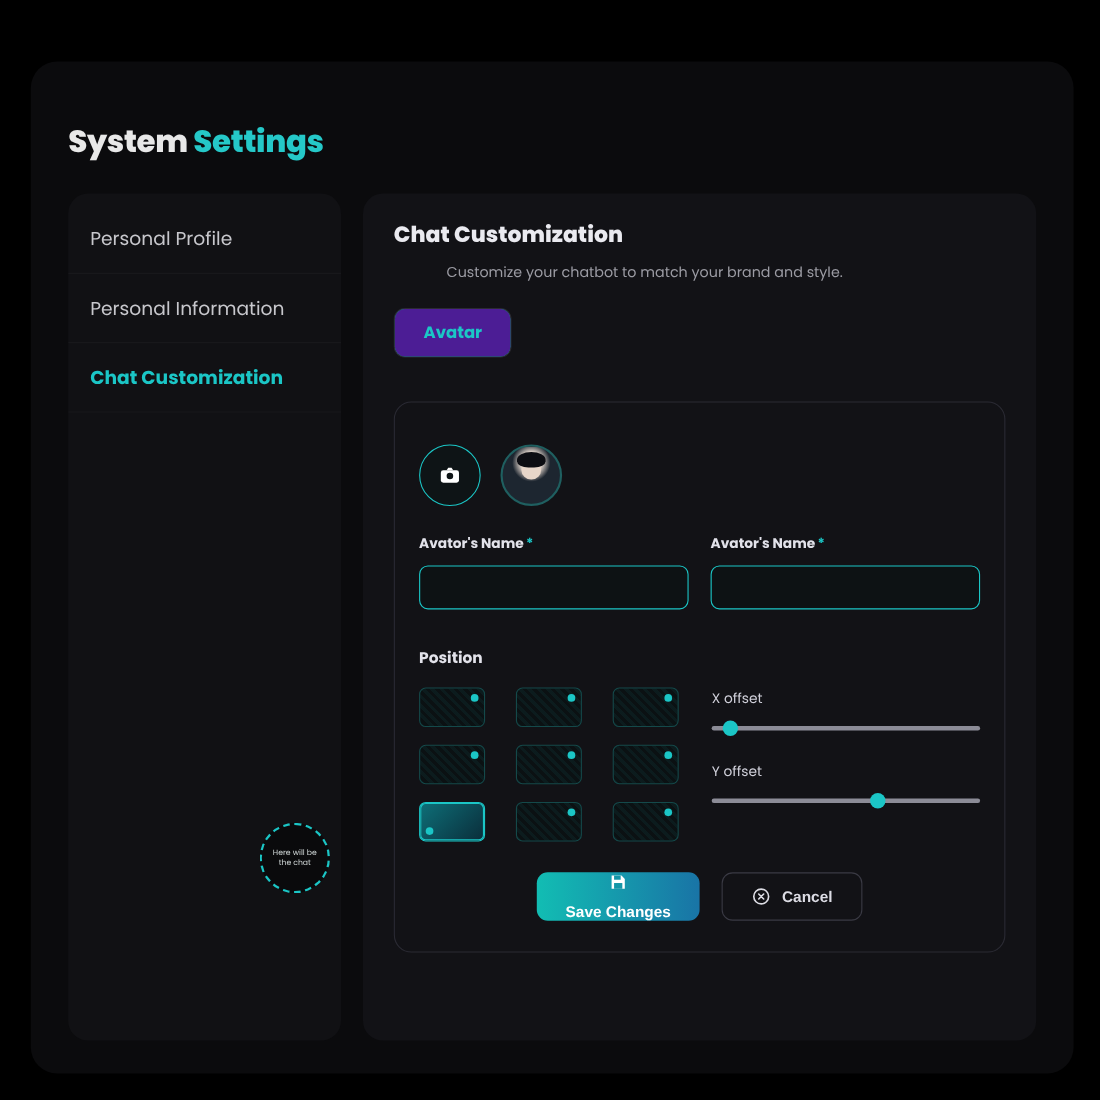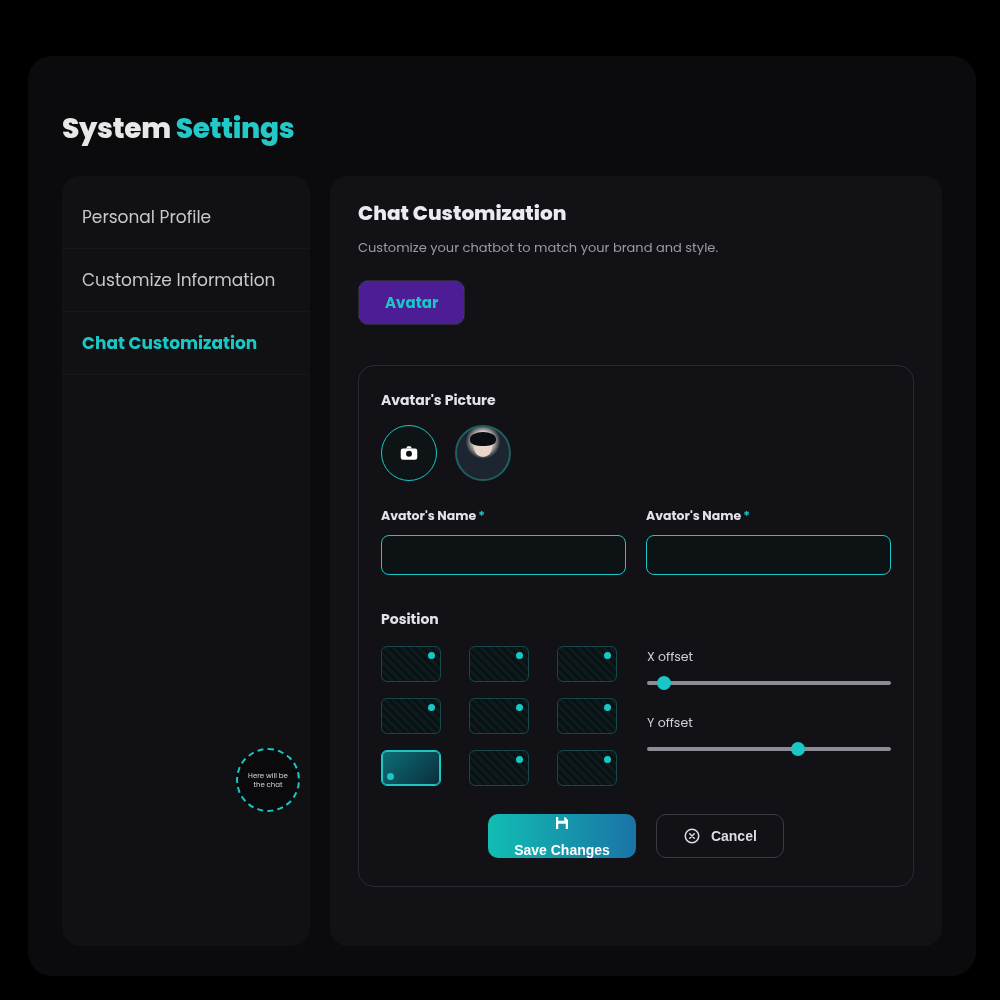--- a/index.html
+++ b/index.html
@@ -46,21 +46,21 @@
   }
 
   .main {
     flex: 1;
     background: #121216;
     border-radius: 18px;
     padding: 22px 28px 30px 28px;
     min-height: 770px;
   }
   .main h2 { font-size: 20px; font-weight: 800; color: #eaeaf0; }
-  .subtitle { font-size: 13px; color: #9b9ba3; margin-top: 10px; }
+  .subtitle { font-size: 13px; color: #9b9ba3; margin-top: 10px; margin-left: 48px; }
 
   .tabs { display: inline-flex; margin-top: 22px; border: 1px solid #2b2b33; border-radius: 10px; overflow: hidden; }
   .tab { padding: 10px 24px; font-size: 15px; font-weight: 700; color: #e6e6ee; cursor: pointer; }
   .tab + .tab { border-left: 1px solid #2b2b33; }
   .tab.active { color: #1bc6c6; background: #4c1d95; border: 1px solid #1bc6c6; border-radius: 10px; margin: -1px; padding: 10px 26px; }
 
   .card {
     margin-top: 40px;
     border: 1px solid #2a2a33;
     border-radius: 16px;
@@ -189,21 +189,21 @@
     <span>System </span><span class="accent">Settings</span>
   </div>
 
   <div class="layout">
 
     <aside class="sidebar">
       <div class="side-item">
         <span>Personal Profile</span>
       </div>
       <div class="side-item">
-        <span>Customize Information</span>
+        <span>Personal Information</span>
       </div>
       <div class="side-item active">
         <span>Chat Customization</span>
       </div>
 
       <div class="chat-placeholder">
         <span>Here will be the chat</span>
       </div>
     </aside>
 
@@ -211,21 +211,20 @@
       <h2>Chat  Customization</h2>
       <div class="subtitle">Customize your chatbot to match your brand and style.</div>
 
       <div class="tabs">
         <div class="tab active">
           <span>Avatar</span>
         </div>
       </div>
 
       <div class="card">
-        <div class="section-label">Avatar's Picture</div>
 
         <div class="avatar-row">
           <div class="circle-btn">
             <span class="icon">
               <svg width="18" height="16" viewBox="0 0 24 20" fill="none">
                 <rect x="1" y="4" width="22" height="15" rx="3" fill="#fff"></rect>
                 <path d="M8 4l2-3h4l2 3" fill="#fff"></path>
                 <circle cx="12" cy="11" r="4" fill="#0e1416"></circle>
               </svg>
             </span>

